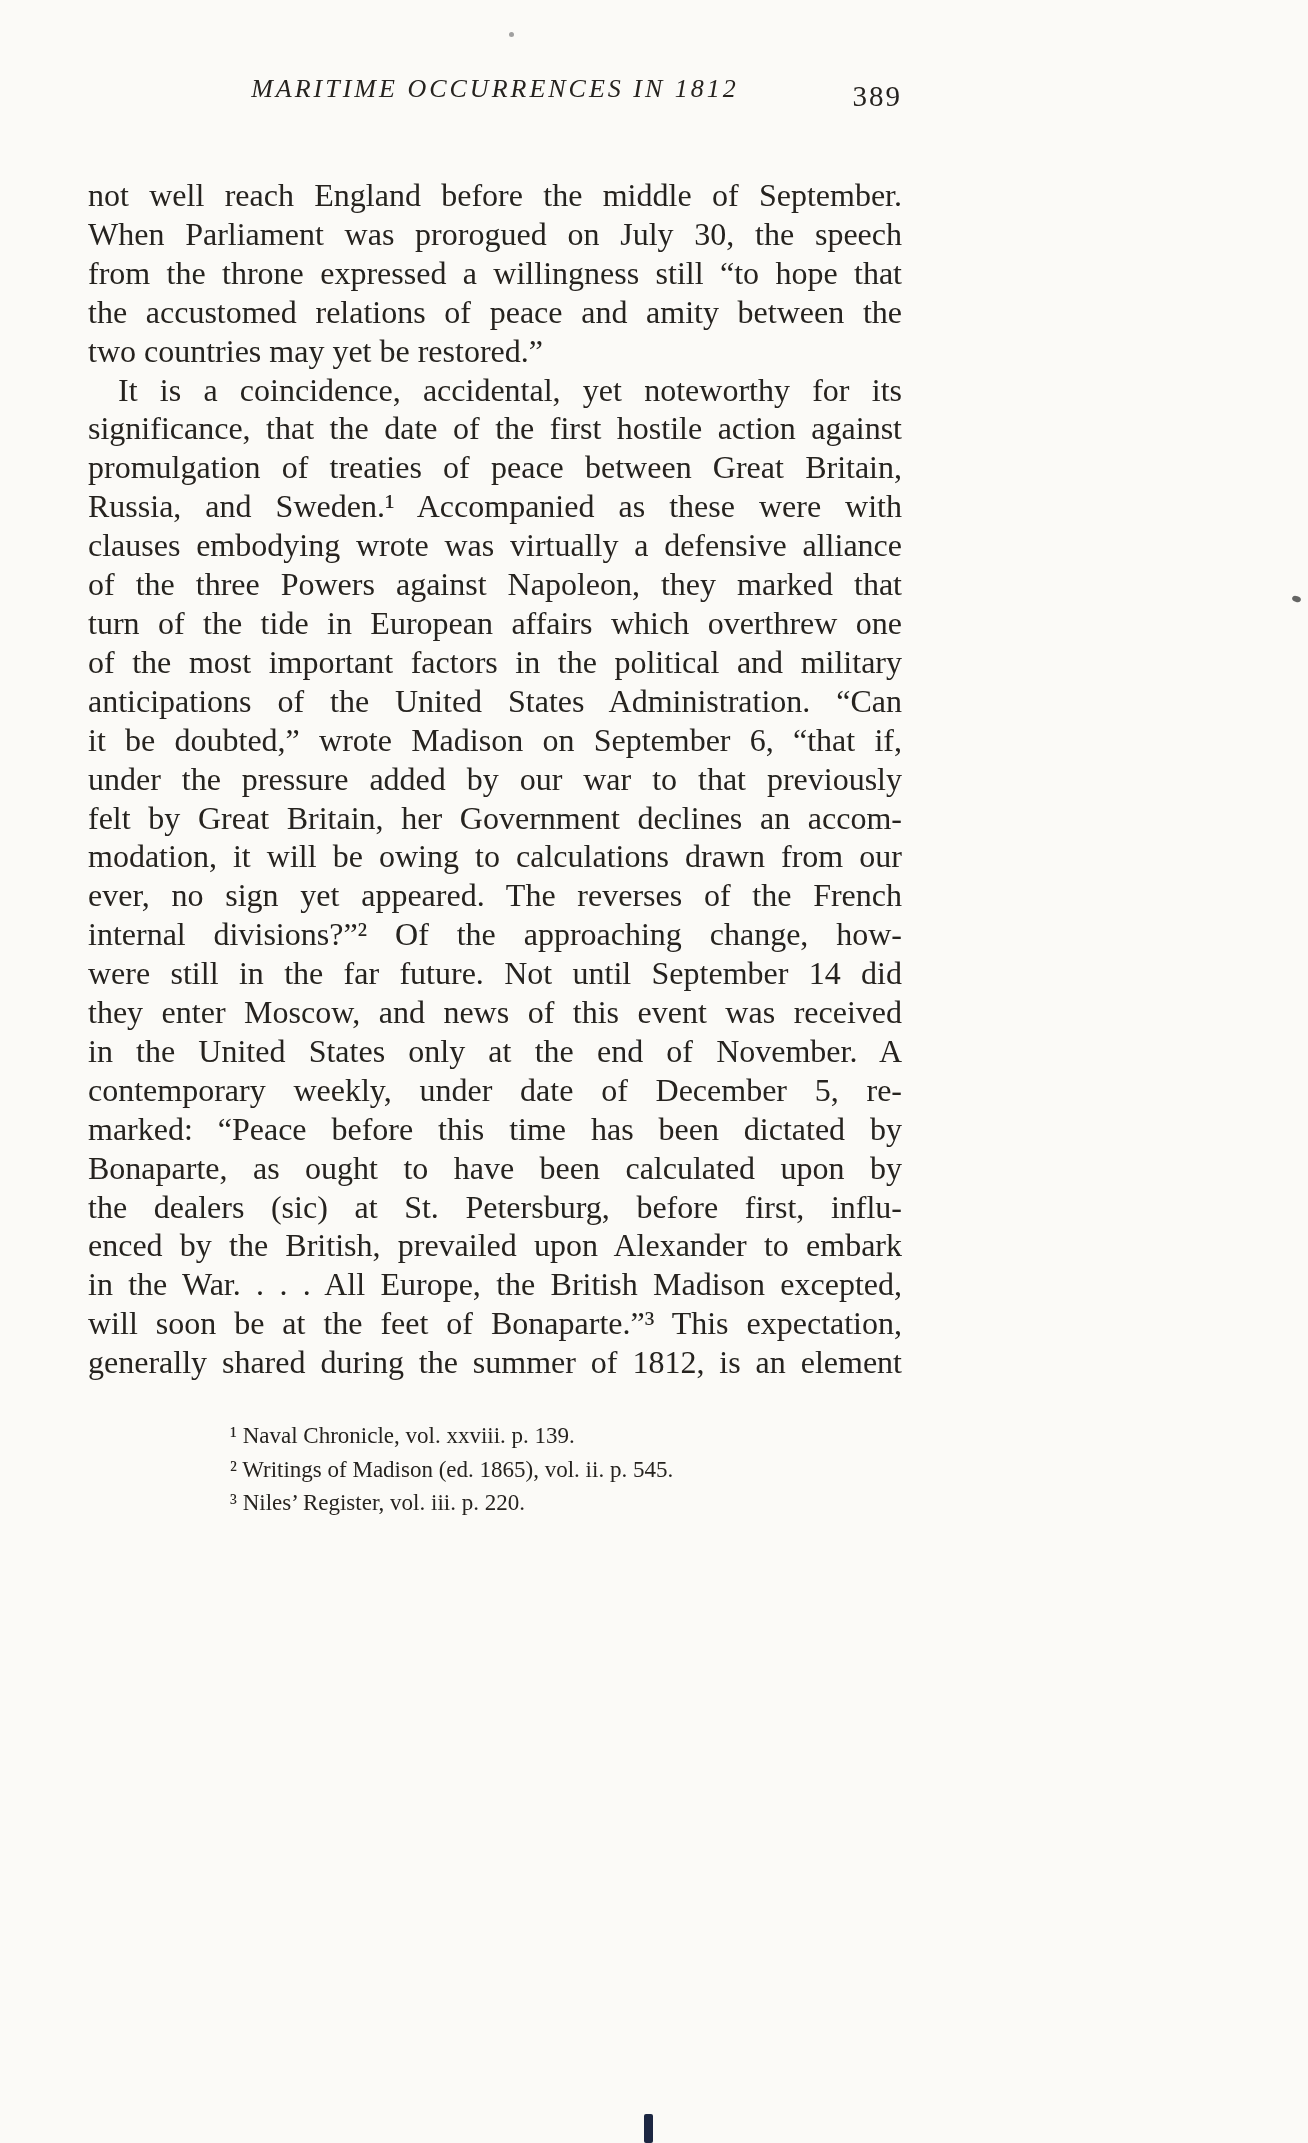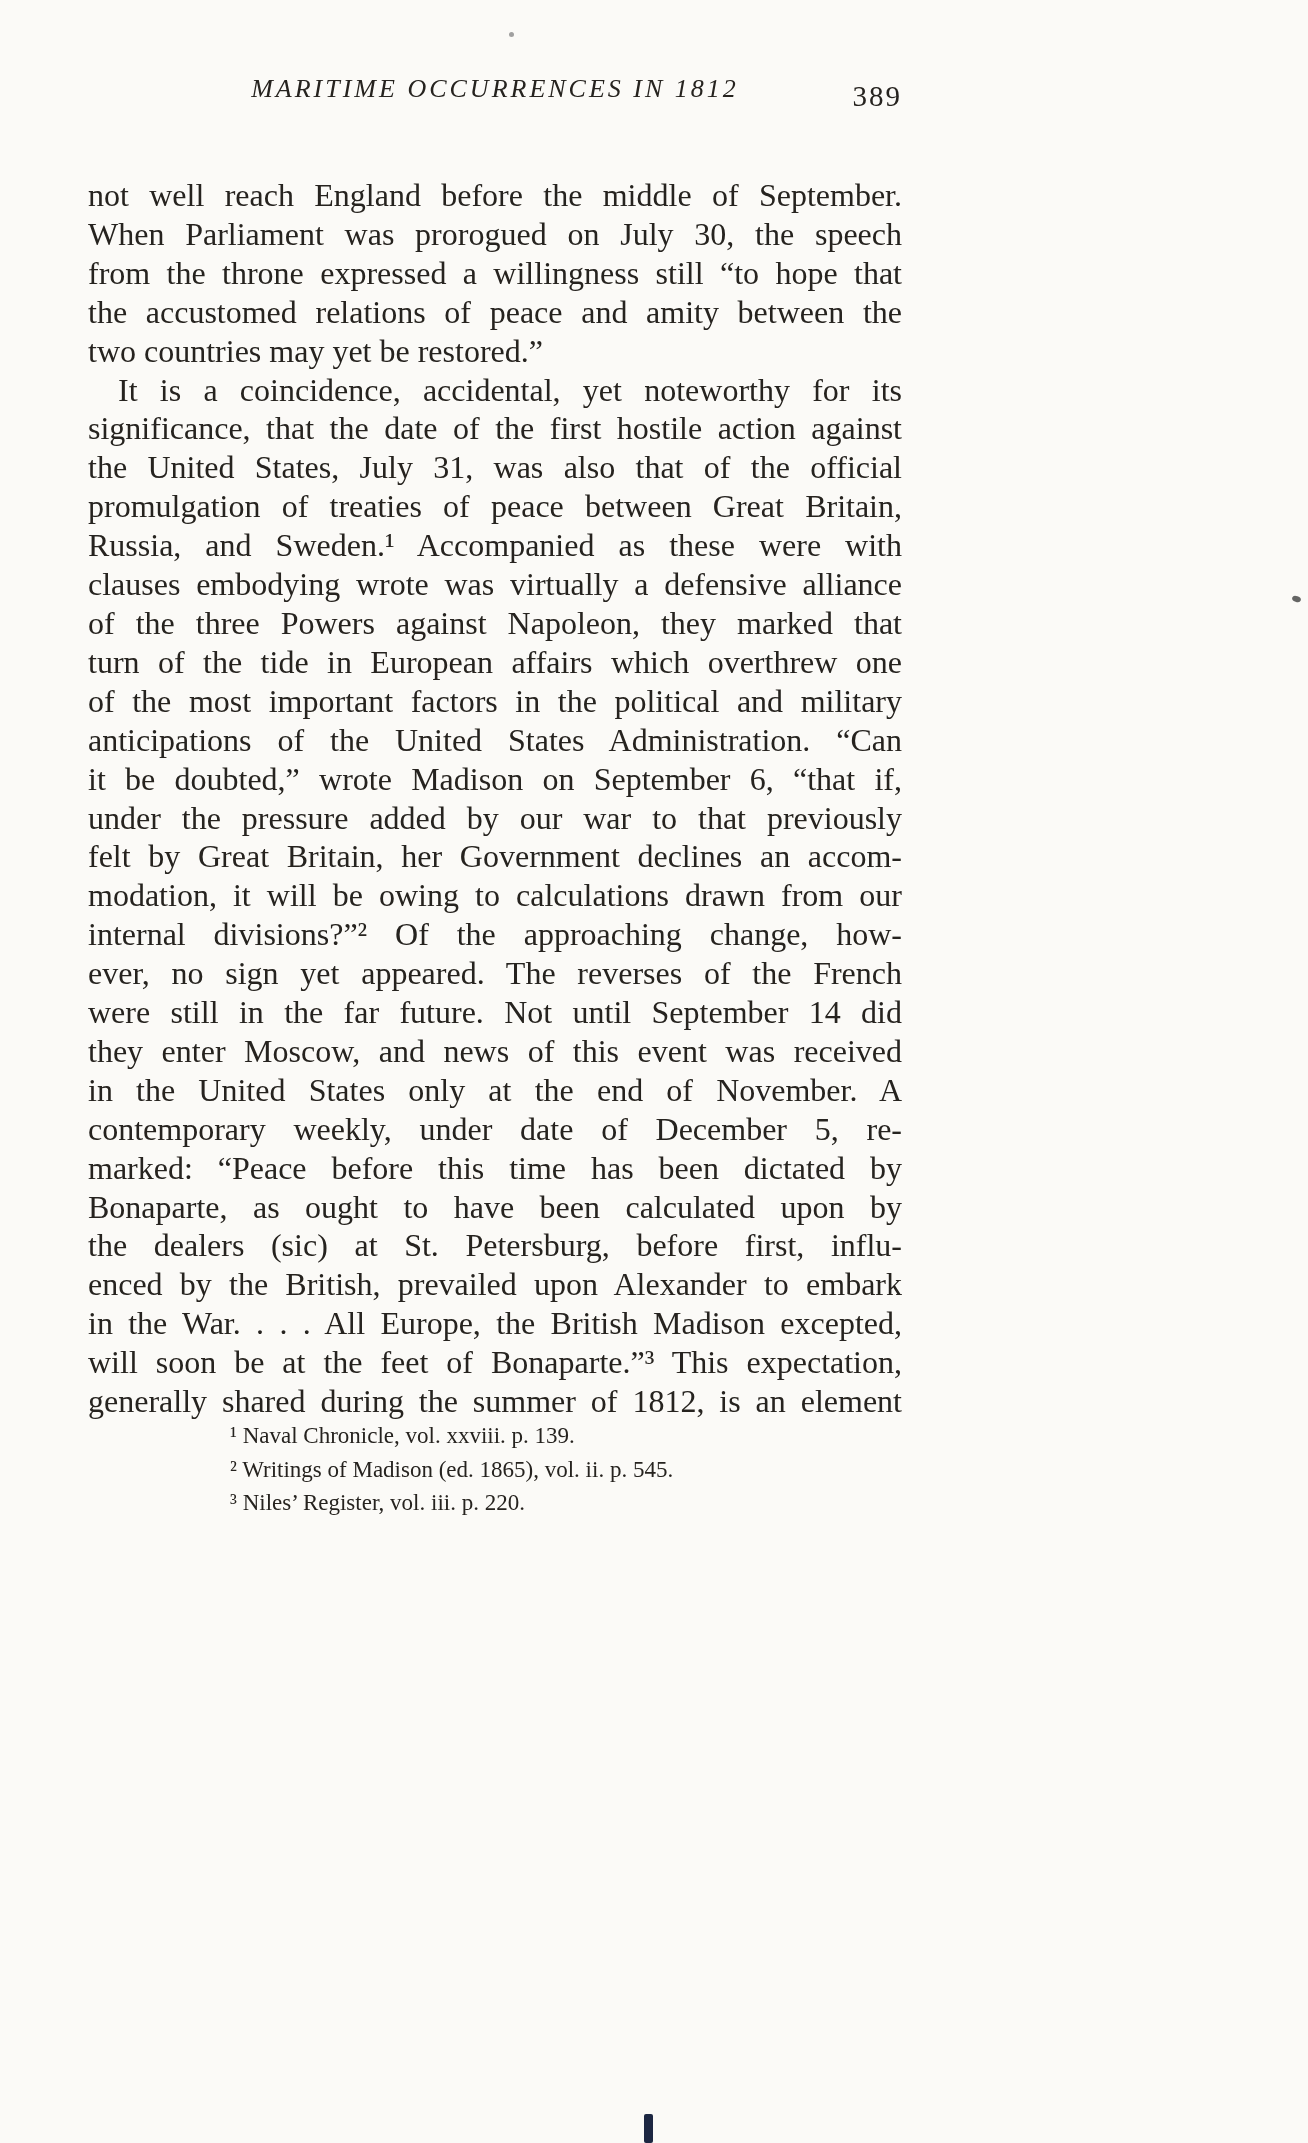--- a/index.html
+++ b/index.html
@@ -100,34 +100,33 @@
       <div class="paragraph">
         <div class="line">not well reach England before the middle of September.</div>
         <div class="line">When Parliament was prorogued on July 30, the speech</div>
         <div class="line">from the throne expressed a willingness still “to hope that</div>
         <div class="line">the accustomed relations of peace and amity between the</div>
         <div class="line last">two countries may yet be restored.”</div>
       </div>
       <div class="paragraph">
         <div class="line indent">It is a coincidence, accidental, yet noteworthy for its</div>
         <div class="line">significance, that the date of the first hostile action against</div>
-        <div class="line">the United States, July 31, was also that of the official</div>
         <div class="line">promulgation of treaties of peace between Great Britain,</div>
         <div class="line">Russia, and Sweden.¹ Accompanied as these were with</div>
         <div class="line">clauses embodying wrote was virtually a defensive alliance</div>
         <div class="line">of the three Powers against Napoleon, they marked that</div>
         <div class="line">turn of the tide in European affairs which overthrew one</div>
         <div class="line">of the most important factors in the political and military</div>
         <div class="line">anticipations of the United States Administration. “Can</div>
         <div class="line">it be doubted,” wrote Madison on September 6, “that if,</div>
         <div class="line">under the pressure added by our war to that previously</div>
         <div class="line">felt by Great Britain, her Government declines an accom-</div>
         <div class="line">modation, it will be owing to calculations drawn from our</div>
+        <div class="line">ever, no sign yet appeared. The reverses of the French</div>
         <div class="line">internal divisions?”² Of the approaching change, how-</div>
-        <div class="line">ever, no sign yet appeared. The reverses of the French</div>
         <div class="line">were still in the far future. Not until September 14 did</div>
         <div class="line">they enter Moscow, and news of this event was received</div>
         <div class="line">in the United States only at the end of November. A</div>
         <div class="line">contemporary weekly, under date of December 5, re-</div>
         <div class="line">marked: “Peace before this time has been dictated by</div>
         <div class="line">Bonaparte, as ought to have been calculated upon by</div>
         <div class="line">the dealers (sic) at St. Petersburg, before first, influ-</div>
         <div class="line">enced by the British, prevailed upon Alexander to embark</div>
         <div class="line">in the War. . . . All Europe, the British Madison excepted,</div>
         <div class="line">will soon be at the feet of Bonaparte.”³ This expectation,</div>

